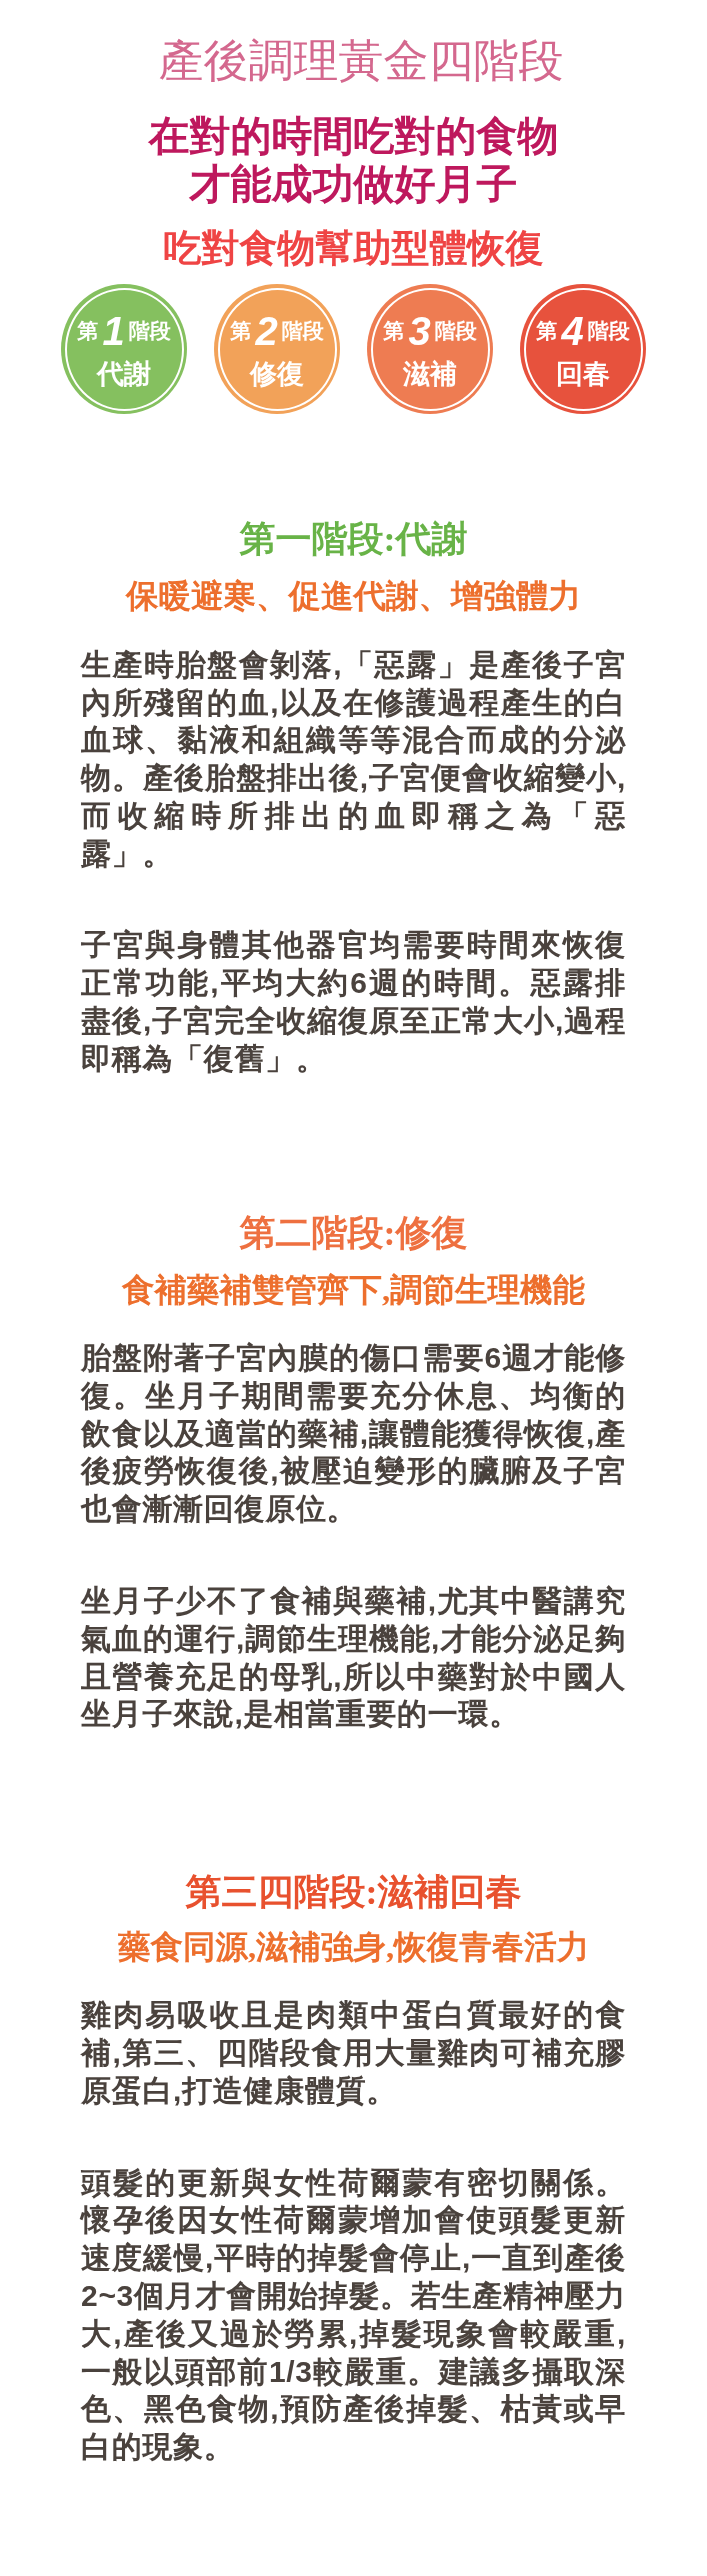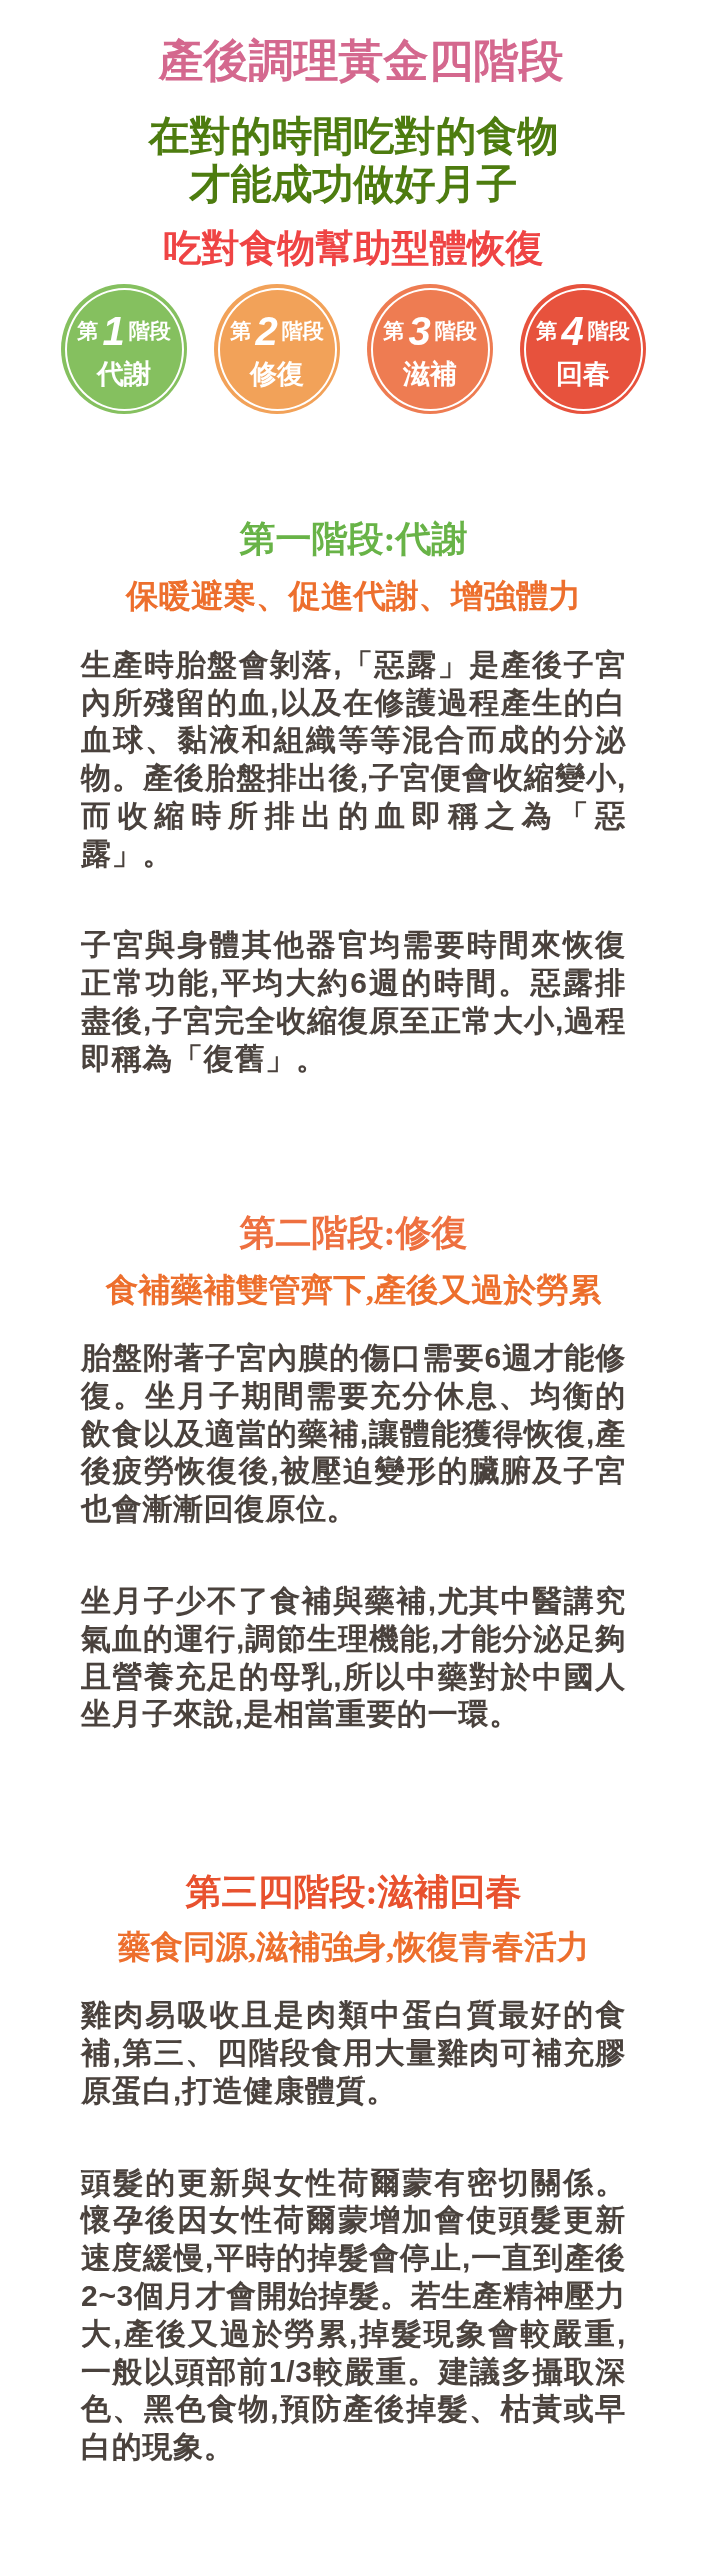--- a/index.html
+++ b/index.html
@@ -10,21 +10,21 @@
     margin:0 auto;
     background:#ffffff;
     overflow:hidden;
     font-family:"Liberation Sans","DejaVu Sans",sans-serif;
   }
   
   .main-title{
     margin:34px 0 0 0;
     text-align:center;
     font-family:"Liberation Serif","DejaVu Serif",serif;
-    font-weight:bold;
+    font-weight:normal;
     font-size:45px;
     line-height:1.2;
     padding-left:15px;
   }
   .subtitle{
     margin-top:25.4px;
     text-align:center;
     font-family:"Liberation Serif","DejaVu Serif",serif;
     font-weight:bold;
     font-size:41px;
@@ -126,21 +126,21 @@
   .sec-body p.first{margin-top:30px;}
   .sec-body p + p{margin-top:54px;}
 </style>
 </head>
 <body>
 
 <div class="page">
 
   <h1 class="main-title" style="color: rgb(212, 104, 142);">產後調理黃金四階段</h1>
 
-  <div class="subtitle" style="color: #4d7c0f;">
+  <div class="subtitle" style="color: #be185d;">
     <div>在對的時間吃對的食物</div>
     <div>才能成功做好月子</div>
   </div>
 
   <div class="tagline" style="color: #ef4444;">吃對食物幫助型體恢復</div>
 
   <div class="badges">
 
     <div class="badge" style="background: rgb(133, 192, 95);">
       <div class="badge-line1">
@@ -184,21 +184,21 @@
     <h2 class="sec-heading" style="color: rgb(104, 179, 71);">第一階段:代謝</h2>
     <h3 class="sec-subheading" style="color: rgb(237, 111, 45);">保暖避寒、促進代謝、增強體力</h3>
     <div class="sec-body" style="color: rgb(74, 66, 61);">
       <p class="first">生產時胎盤會剝落,「惡露」是產後子宮內所殘留的血,以及在修護過程產生的白血球、黏液和組織等等混合而成的分泌物。產後胎盤排出後,子宮便會收縮變小,而收縮時所排出的血即稱之為「惡露」。</p>
       <p>子宮與身體其他器官均需要時間來恢復正常功能,平均大約6週的時間。惡露排盡後,子宮完全收縮復原至正常大小,過程即稱為「復舊」。</p>
     </div>
   </div>
 
   <div class="section sec-2">
     <h2 class="sec-heading" style="color: rgb(238, 112, 64);">第二階段:修復</h2>
-    <h3 class="sec-subheading" style="color: rgb(237, 111, 45);">食補藥補雙管齊下,產後又過於勞累</h3>
+    <h3 class="sec-subheading" style="color: rgb(237, 111, 45);">食補藥補雙管齊下,調節生理機能</h3>
     <div class="sec-body" style="color: rgb(74, 66, 61);">
       <p class="first">胎盤附著子宮內膜的傷口需要6週才能修復。坐月子期間需要充分休息、均衡的飲食以及適當的藥補,讓體能獲得恢復,產後疲勞恢復後,被壓迫變形的臟腑及子宮也會漸漸回復原位。</p>
       <p>坐月子少不了食補與藥補,尤其中醫講究氣血的運行,調節生理機能,才能分泌足夠且營養充足的母乳,所以中藥對於中國人坐月子來說,是相當重要的一環。</p>
     </div>
   </div>
 
   <div class="section sec-3">
     <h2 class="sec-heading" style="color: rgb(232, 81, 46);">第三四階段:滋補回春</h2>
     <h3 class="sec-subheading" style="color: rgb(237, 111, 45); margin-top: 16px;">藥食同源,滋補強身,恢復青春活力</h3>
     <div class="sec-body" style="color: rgb(74, 66, 61);">

